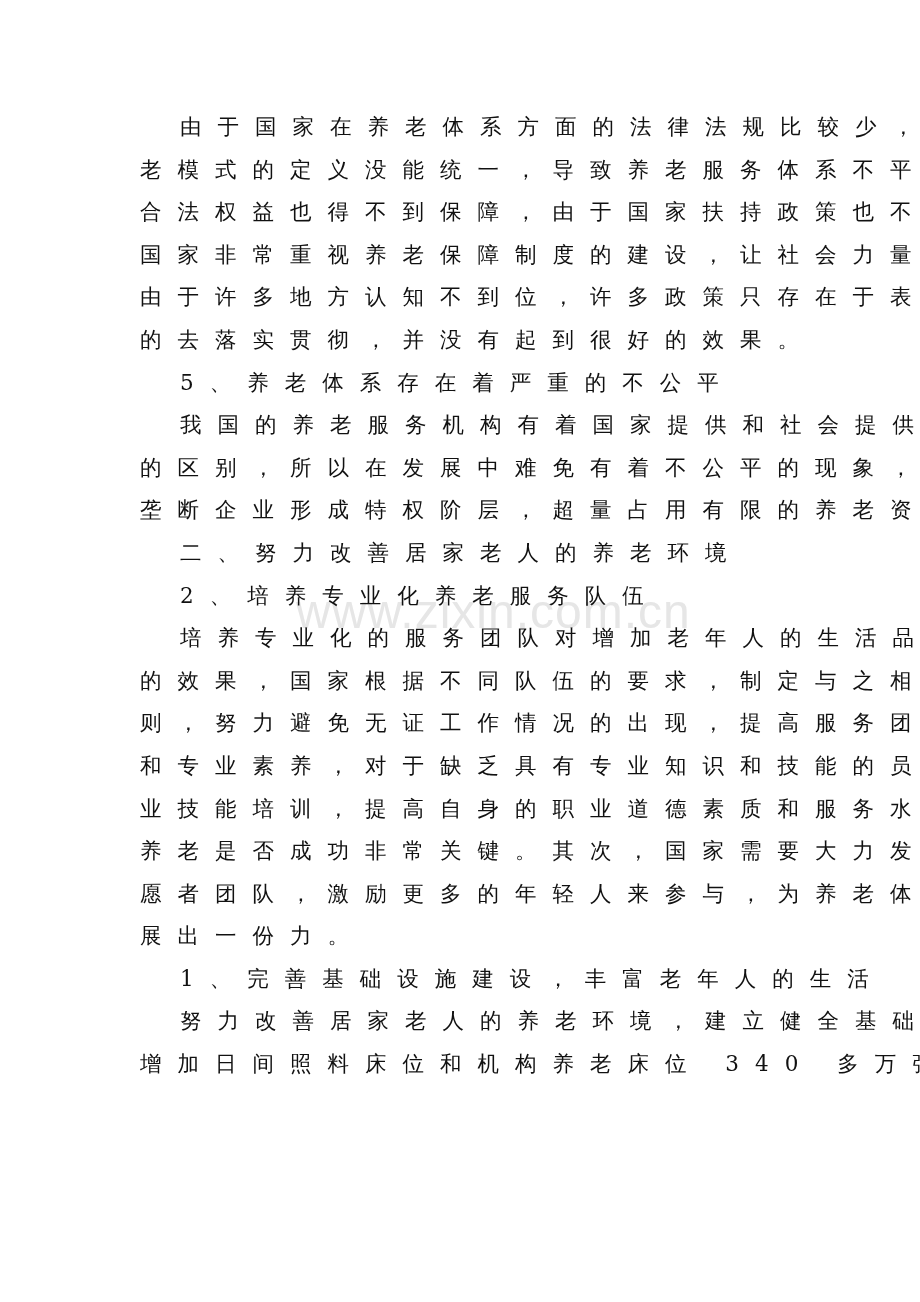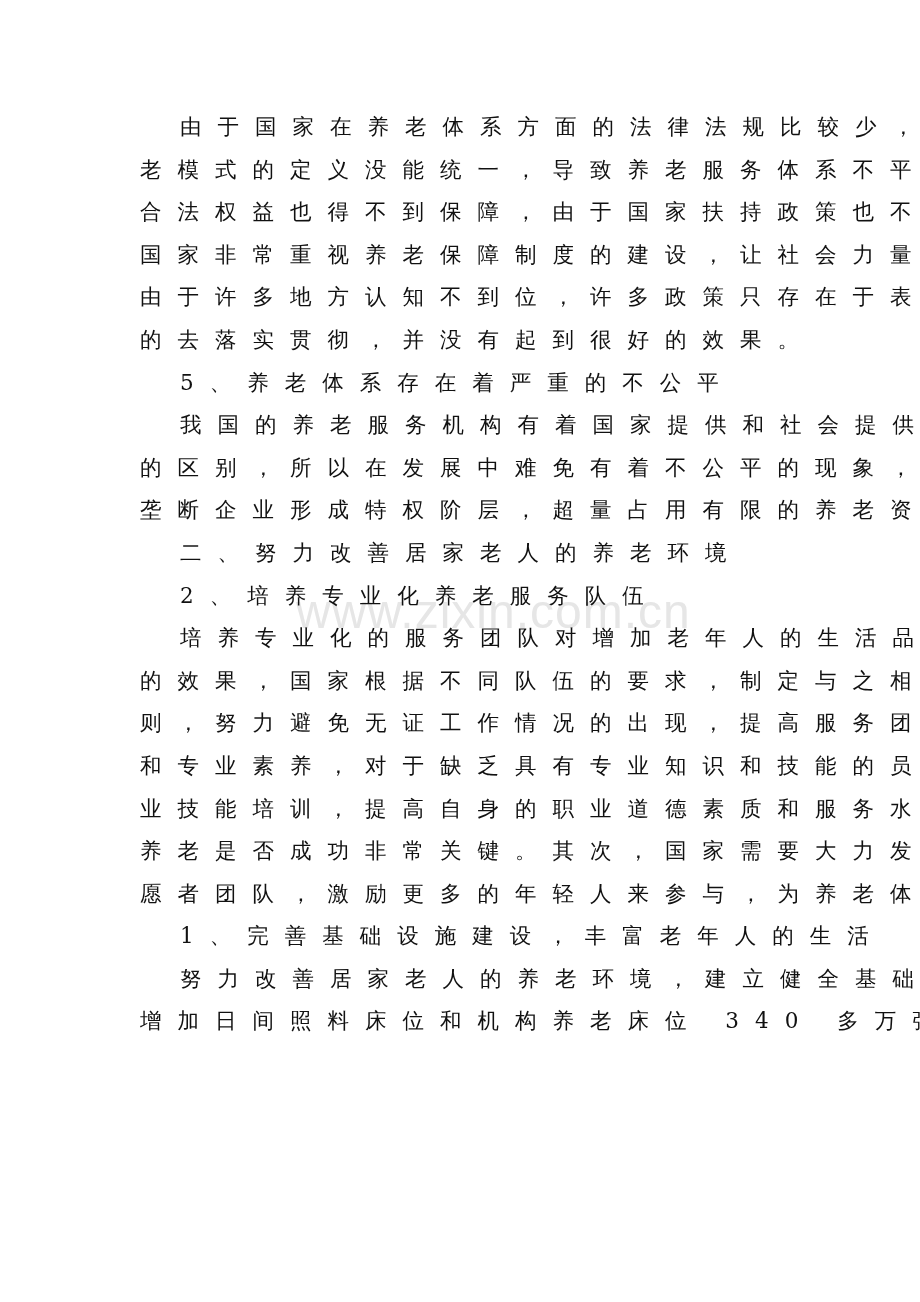--- a/index.html
+++ b/index.html
@@ -64,16 +64,17 @@
   <div class="line">垄断企业形成特权阶层，超量占用有限的养老资源，这些不公</div>
   <div class="line indent">二、努力改善居家老人的养老环境</div>
   <div class="line indent">2、培养专业化养老服务队伍</div>
   <div class="line indent">培养专业化的服务团队对增加老年人的生活品质有非常好</div>
   <div class="line">的效果，国家根据不同队伍的要求，制定与之相适应的职业规</div>
   <div class="line">则，努力避免无证工作情况的出现，提高服务团队的专业修养</div>
   <div class="line">和专业素养，对于缺乏具有专业知识和技能的员工，要强化专</div>
   <div class="line">业技能培训，提高自身的职业道德素质和服务水平，这对居家</div>
   <div class="line">养老是否成功非常关键。其次，国家需要大力发展养老服务志</div>
   <div class="line">愿者团队，激励更多的年轻人来参与，为养老体系的建立与发</div>
+  <div class="line">展出一份力。</div>
   <div class="line indent">1、完善基础设施建设，丰富老年人的生活</div>
   <div class="line indent">努力改善居家老人的养老环境，建立健全基础设施建设，</div>
   <div class="line">增加日间照料床位和机构养老床位 340 多万张，保证每千名老</div>
 </div>
 
 </body></html>

